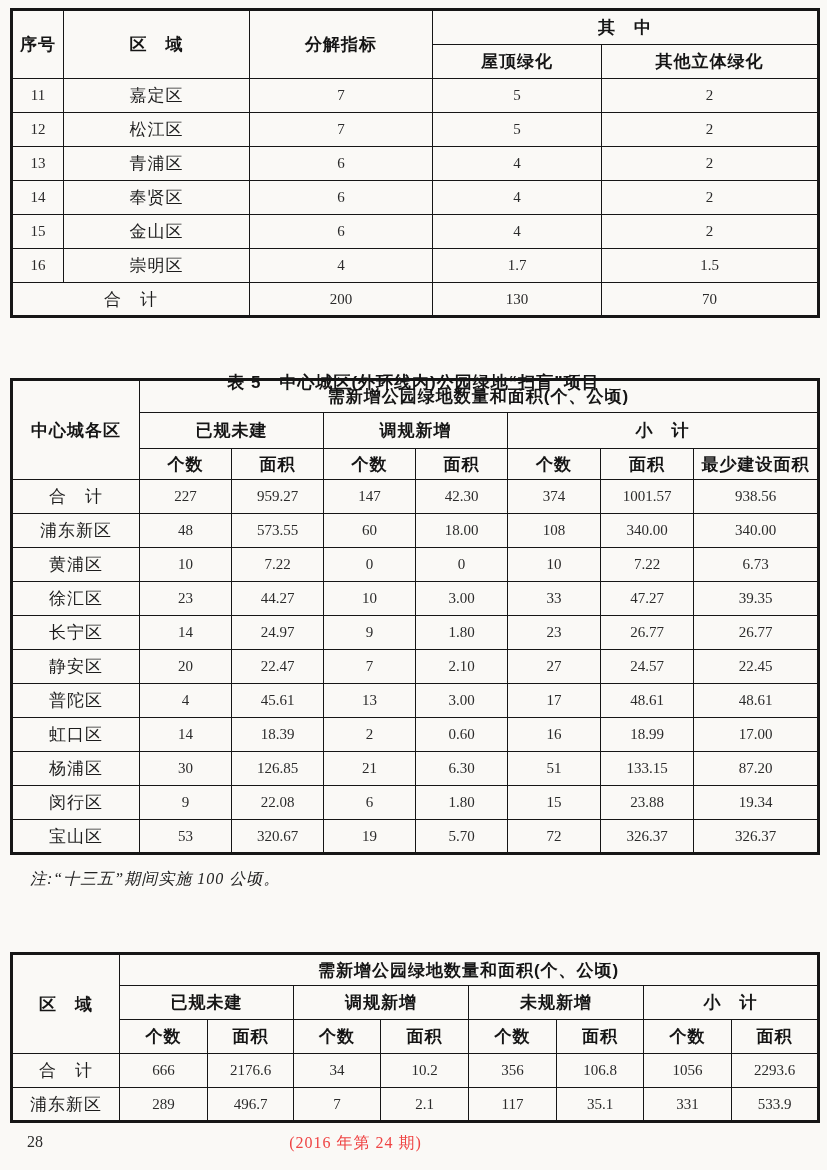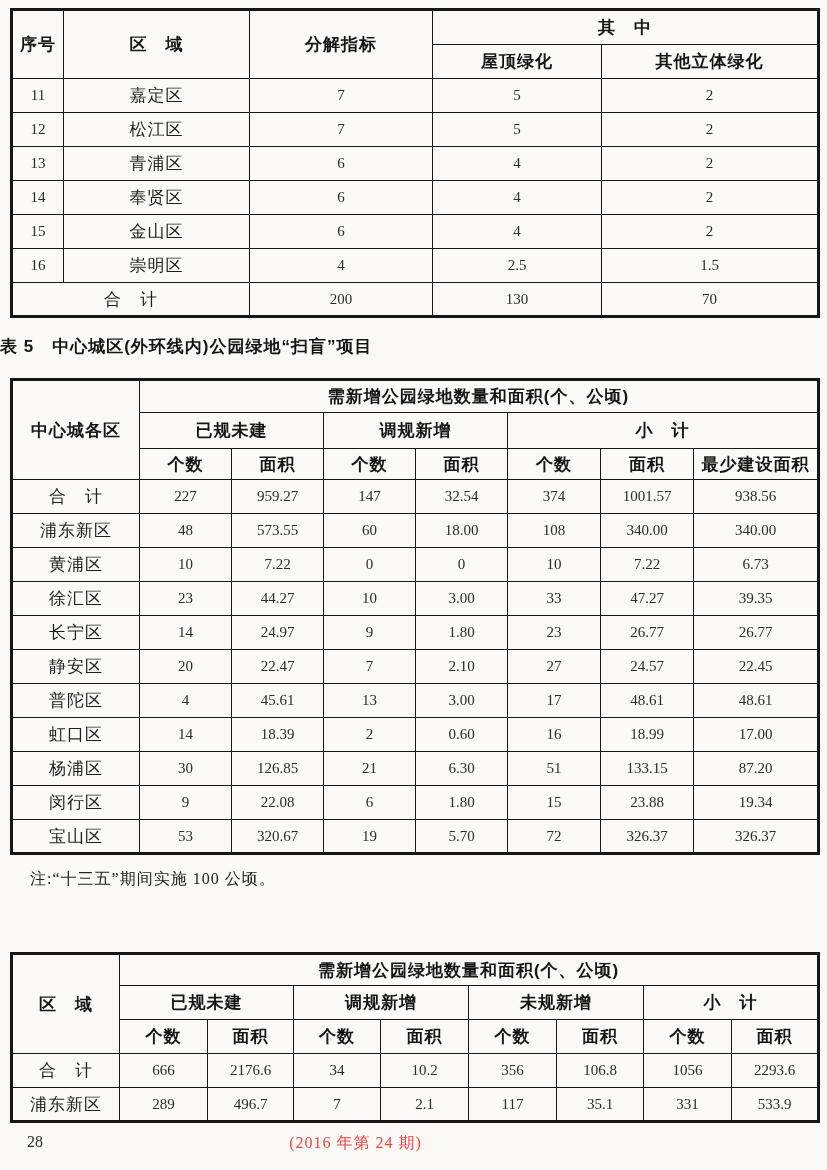--- a/index.html
+++ b/index.html
@@ -15,27 +15,27 @@
     border:1px solid #161616;text-align:center;vertical-align:middle;
     padding:0;overflow:hidden;white-space:nowrap;
   }
   .tbl th{
     font-family:"Liberation Sans","DejaVu Sans",sans-serif;
     font-weight:bold;font-size:17px;letter-spacing:1px;color:#151515;
   }
   .tbl td.lbl{font-size:17px;letter-spacing:1px;color:#1d1d1d}
   .tbl td.num{font-size:15px;color:#2b2b2b}
   .caption{
-    position:absolute;left:0;width:827px;text-align:left;
+    position:absolute;left:0;width:827px;text-align:center;
     font-family:"Liberation Sans","DejaVu Sans",sans-serif;
-    font-weight:bold;font-size:17px;letter-spacing:1px;color:#141414;
+    font-weight:bold;font-size:17px;letter-spacing:1px;color:#141414;margin-top:36px;
   }
   .note{
     position:absolute;left:30px;top:869px;font-size:16px;
-    letter-spacing:1px;color:#222;text-align:center;
+    font-style:italic;letter-spacing:1px;color:#222;text-align:center;
   }
   .page-num{position:absolute;left:27px;top:1133px;font-size:16px;color:#2b2b2b}
   .issue{
     position:absolute;left:0;top:1133px;width:711px;text-align:center;
     font-size:16px;letter-spacing:1px;color:#ef4444;
   }
 </style>
 </head>
 <body>
 
@@ -92,21 +92,21 @@
       <td class="num">15</td>
       <td class="lbl">金山区</td>
       <td class="num">6</td>
       <td class="num">4</td>
       <td class="num">2</td>
     </tr>
     <tr style="height:34px">
       <td class="num">16</td>
       <td class="lbl">崇明区</td>
       <td class="num">4</td>
-      <td class="num">2.5</td>
+      <td class="num">1.7</td>
       <td class="num">1.5</td>
     </tr>
     <tr style="height:34px">
       <td class="lbl" colspan="2">合　计</td>
       <td class="num">200</td>
       <td class="num">130</td>
       <td class="num">70</td>
     </tr>
   </tbody>
     </table>
@@ -141,21 +141,21 @@
       <th>面积</th>
       <th>个数</th>
       <th>面积</th>
       <th>最少建设面积</th>
     </tr>
     <tr style="height:34px">
       <td class="lbl">合　计</td>
       <td class="num">227</td>
       <td class="num">959.27</td>
       <td class="num">147</td>
-      <td class="num">32.54</td>
+      <td class="num">42.30</td>
       <td class="num">374</td>
       <td class="num">1001.57</td>
       <td class="num">938.56</td>
     </tr>
     <tr style="height:34px">
       <td class="lbl">浦东新区</td>
       <td class="num">48</td>
       <td class="num">573.55</td>
       <td class="num">60</td>
       <td class="num">18.00</td>

